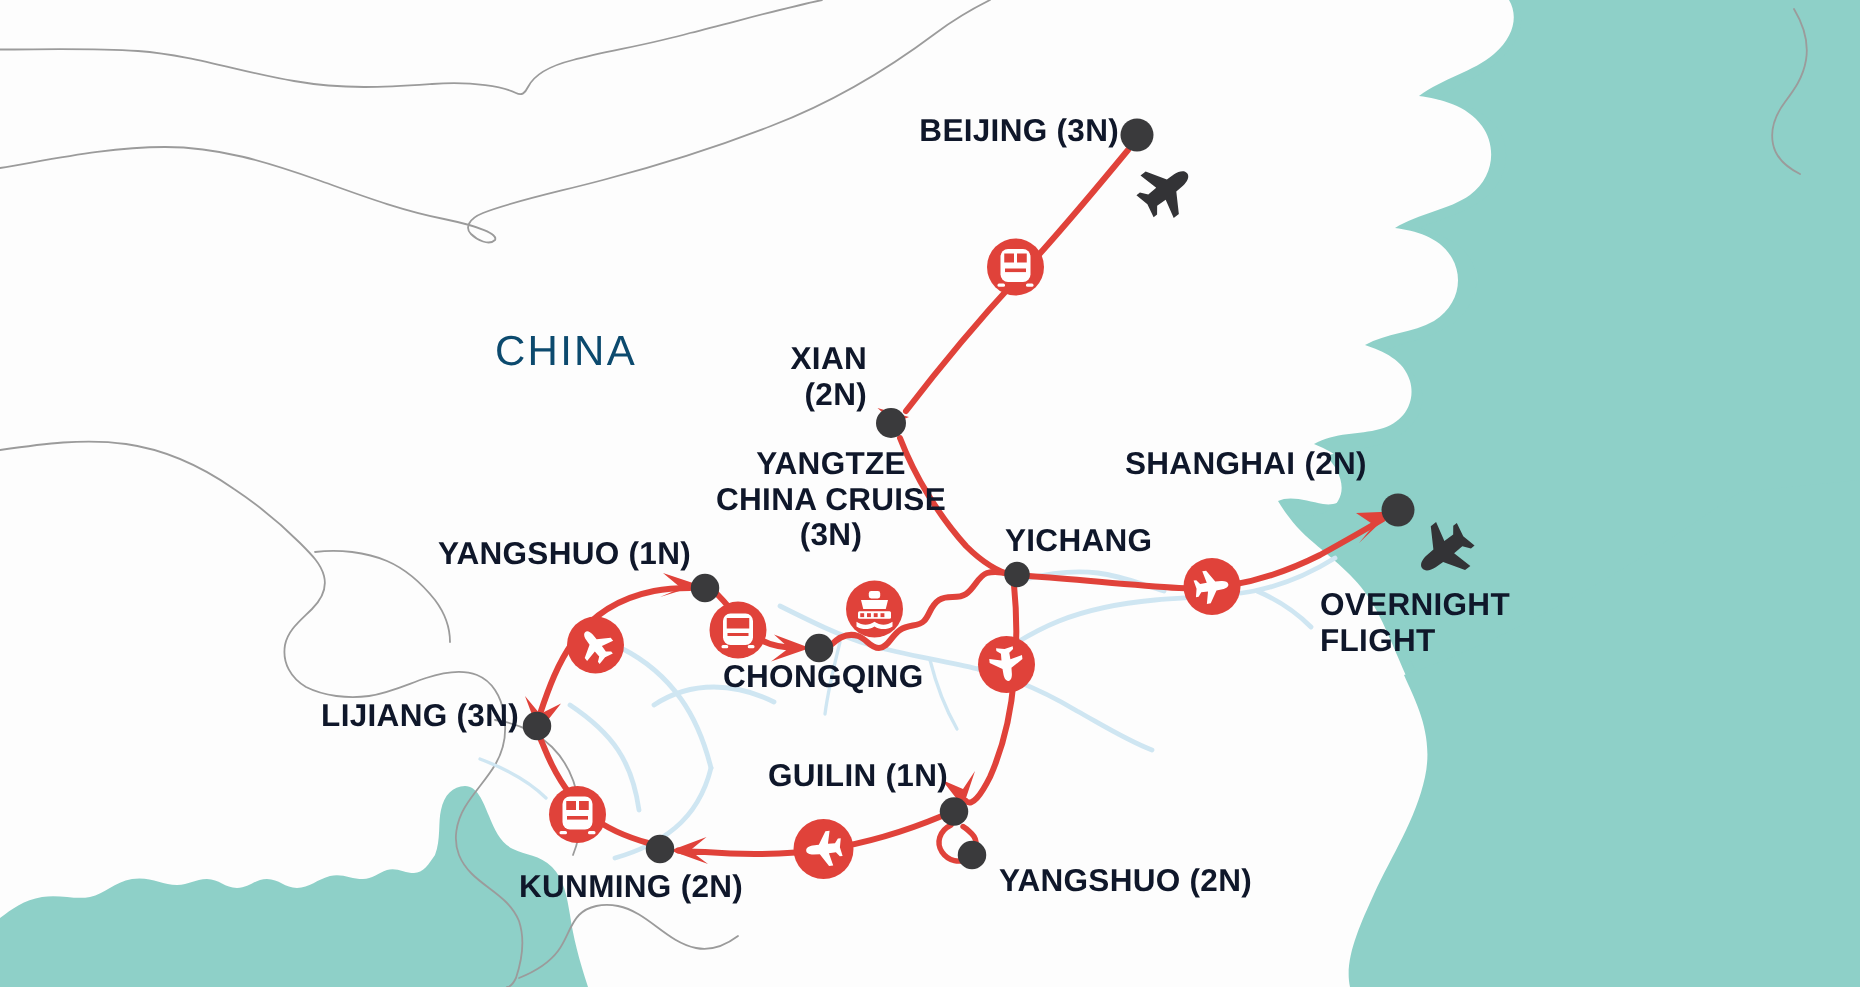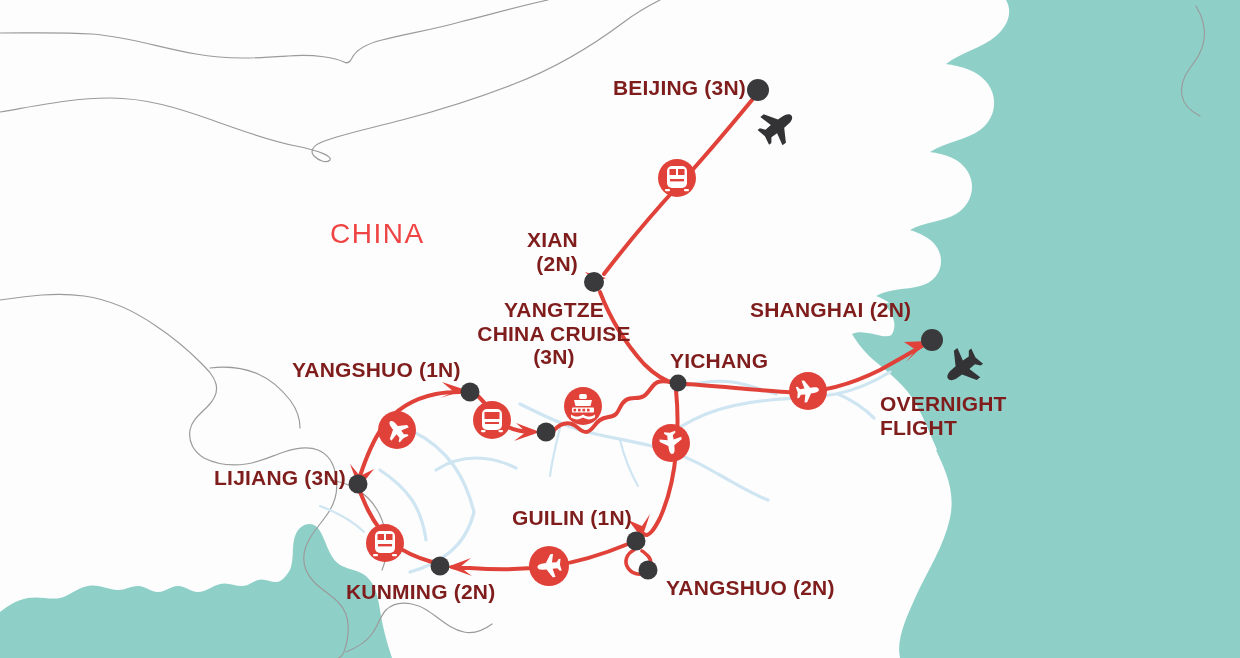--- a/index.html
+++ b/index.html
@@ -20,35 +20,35 @@
     position: absolute;
     top: 0; left: 0;
     width: 1240px;
     height: 658px;
   }
   .city-label {
     position: absolute;
     font-family: "Liberation Sans", sans-serif;
     font-size: 21px;
     font-weight: 600;
-    color: #7f1d1d;
+    color: #0f172a;
     letter-spacing: 0.2px;
     line-height: 1.12;
     white-space: pre;
     user-select: none;
   }
   .city-label.align-right { text-align: right; }
   .city-label.align-left  { text-align: left;  }
   .city-label.align-center{ text-align: center;}
   .country-label {
     position: absolute;
     font-family: "Liberation Sans", sans-serif;
     font-size: 28px;
     font-weight: 400;
-    color: #ef4444;
+    color: #0c4a6e;
     letter-spacing: 1.5px;
     user-select: none;
     text-align: right;
   }
 </style>
 </head>
 <body>
 
 <div id="map-root">
 
@@ -360,20 +360,21 @@
   <div class="city-label align-right" style="left:456px; top:228px; width:122px;"><span>XIAN</span><br><span>(2N)</span></div>
 
   <div class="city-label align-left" style="left:750px; top:298px; width:200px;">SHANGHAI (2N)</div>
 
   <div class="city-label align-left" style="left:670px; top:349px; width:130px;">YICHANG</div>
 
   <div class="city-label align-right" style="left:292px; top:358px; width:168px;">YANGSHUO (1N)</div>
 
   <div class="city-label align-center" style="left:470px; top:298px; width:168px;"><span>YANGTZE</span><br><span>CHINA CRUISE</span><br><span>(3N)</span></div>
 
+  <div class="city-label align-left" style="left:482px; top:440px; width:170px;">CHONGQING</div>
 
   <div class="city-label align-right" style="left:188px; top:466px; width:158px;">LIJIANG (3N)</div>
 
   <div class="city-label align-right" style="left:498px; top:506px; width:134px;">GUILIN (1N)</div>
 
   <div class="city-label align-left" style="left:646px; top:576px; width:190px;margin-left:20px;">YANGSHUO (2N)</div>
 
   <div class="city-label align-left" style="left:346px; top:580px; width:190px;">KUNMING (2N)</div>
 
   <div class="city-label align-left" style="left:880px; top:392px; width:160px;"><span>OVERNIGHT</span><br><span>FLIGHT</span></div>

